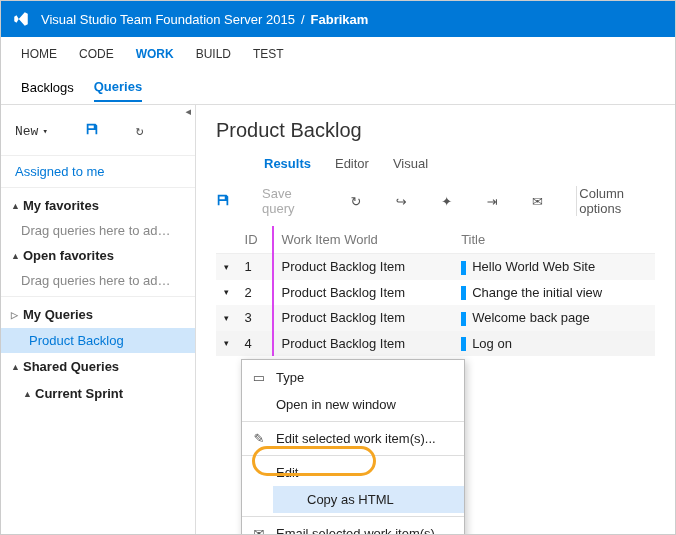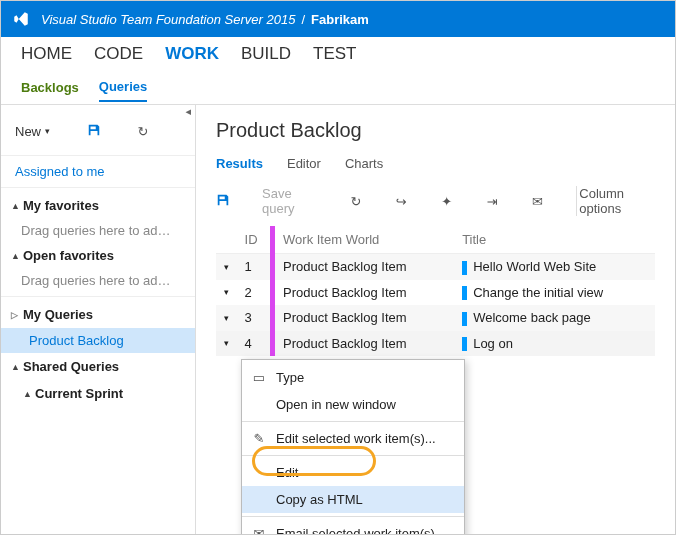--- a/index.html
+++ b/index.html
@@ -1,72 +1,72 @@
 <!DOCTYPE html>
 <html><head>
 <meta charset="utf-8">
 <style>
   * { box-sizing: border-box; }
   html, body { margin:0; padding:0; font-family: "Segoe UI", Arial, sans-serif; font-size:13px; color:#222; }
   .window { width:676px; height:535px; border:1px solid #ccc; position:relative; overflow:hidden; background:#fff; }
   
   .titlebar { height:36px; background:#0078d7; color:#fff; display:flex; align-items:center; padding:0 10px; }
   .vs-logo { width:20px; height:20px; margin-right:10px; display:flex; align-items:center; justify-content:center; }
-  .title-text { font-size:13px;font-style:italic; }
+  .title-text { font-size:13px; }
   .title-sep { margin:0 6px; }
   .title-proj { font-weight:600; }
   
-  .mainnav { height:34px; display:flex; align-items:center; padding:0 20px; gap:22px; font-size:17px; border-bottom:1px solid transparent; }
+  .mainnav { height:34px; display:flex; align-items:center; padding:0 20px; gap:22px; font-size:12px; border-bottom:1px solid transparent; }
   .mainnav span { color:#333; cursor:pointer; padding:8px 0; }
   .mainnav span.active { color:#0078d7; font-weight:600; }
   
   .subnav { height:34px; display:flex; align-items:center; padding:0 20px; gap:20px; font-size:13px; border-bottom:1px solid #ddd; }
-  .subnav span { color:#4d7c0f; cursor:pointer; padding:6px 0;font-weight:bold; }
+  .subnav span { color:#000000; cursor:pointer; padding:6px 0; }
   .subnav span.active { color:#0078d7; border-bottom:2px solid #0078d7; font-weight:600; }
   
   .body { display:flex; height:calc(100% - 104px); }
   
   .sidebar { width:195px; border-right:1px solid #ddd; padding:6px 0; overflow:hidden; position:relative; }
   .sidebar-collapse { position:absolute; top:0; right:4px; color:#666; cursor:pointer; font-size:11px; }
-  .sidebar-toolbar { display:flex; align-items:center; padding:4px 14px; gap:36px; height:40px;}
+  .sidebar-toolbar { display:flex; align-items:center; padding:4px 14px; gap:36px; height:40px;font-family:Liberation Mono, monospace;}
   .new-btn { color:#333; display:flex; align-items:center; gap:4px; cursor:pointer; }
   .icon-btn { color:#0078d7; cursor:pointer; width:16px; text-align:center; }
   .icon-gray { color:#555; cursor:pointer; }
   .sidebar hr { border:none; border-top:1px solid #eee; margin:4px 0; }
   .sb-link { color:#0078d7; padding:4px 14px; cursor:pointer; display:block; }
   .sb-heading { font-weight:600; padding:6px 10px; display:flex; align-items:center; gap:4px; cursor:pointer; }
   .sb-faint { color:#888; padding:4px 20px; white-space:nowrap; overflow:hidden; text-overflow:ellipsis; }
   .sb-item { padding:5px 20px; cursor:pointer; display:flex; align-items:center; gap:4px;}
   .sb-item.selected { background:#cfe6fb; color:#0078d7; padding-left:28px; border-left:2px solid #0078d7; margin-left:-2px;}
   .tri { font-size:9px; color:#444; width:8px; display:inline-block; }
   
   .content { flex:1; padding:8px 20px; overflow:hidden; position:relative; }
   .page-title { font-size:20px; font-weight:300; color:#333; margin:6px 0 14px 0; }
   .cnav { display:flex; gap:24px; font-size:13px; border-bottom:1px solid transparent; }
   .cnav span { cursor:pointer; color:#555; padding-bottom:4px;}
-  .cnav span.active { color:#0078d7; font-weight:600; }
+  .cnav span.active { color:#0078d7; font-weight:600;margin-left:48px; }
   
   .toolbar { display:flex; align-items:center; gap:32px; padding:10px 0; color:#555; }
   .toolbar .save { color:#aaa; }
   .toolbar .col-opt { margin-left:auto; color:#555; cursor:pointer; border-left:1px solid #ddd; padding-left:2px; }
   .tb-ico { cursor:pointer; width:16px; text-align:center; }
   
   table.grid { width:100%; border-collapse:collapse; font-size:13px; }
   table.grid th { text-align:left; font-weight:400; color:#777; padding:6px 8px; border-bottom:1px solid #eee; }
   table.grid td { padding:5px 8px; color:#222; }
   table.grid tr.row:hover, table.grid tr.row.sel { background:#f4f4f4; }
   table.grid tr.row { background:#fff; }
   table.grid tr.row.alt { background:#f7f7f7; }
   .exp-col { width:18px; text-align:center; color:#666; font-size:9px;}
-  .id-col { width:36px; border-right:5px solid #d946ef; }
+  .id-col { width:36px; border-right:2px solid #d946ef; }
   .blue-bar { display:inline-block; width:5px; height:14px; background:#0099ff; vertical-align:middle; margin-right:6px; }
   
   .ctxmenu { position:absolute; left:240px; top:358px; width:224px; background:#fff; border:1px solid #bbb; box-shadow:2px 2px 8px rgba(0,0,0,0.2); padding:4px 0; z-index:10; }
   .ctxmenu .mi { padding:6px 12px 6px 34px; cursor:pointer; position:relative; color:#222; }
-  .ctxmenu .mi.highlight { background:#d8e9fb; }
+  .ctxmenu .mi.highlight { background:#d8e9fb;margin-left:31px; }
   .ctxmenu hr { border:none; border-top:1px solid #ddd; margin:3px 0; }
   .ctxmenu .mi .mi-ico { position:absolute; left:10px; top:6px; width:14px; text-align:center; color:#555; }
   
   .orange-ring { position:absolute; left:251px; top:445px; width:124px; height:30px; border:3px solid #f5a623; border-radius:16px; z-index:20; pointer-events:none; }
 </style>
 </head>
 <body>
 <div class="window">
 
 <div class="titlebar">
@@ -138,21 +138,21 @@
           <span class="tri">▲</span>
           <span>Current Sprint</span>
         </div>
   </div>
 
   <div class="content">
     <div class="page-title">Product Backlog</div>
     <div class="cnav">
       <span class="active">Results</span>
       <span>Editor</span>
-      <span>Charts</span>
+      <span>Visual</span>
     </div>
     <div class="toolbar">
       <span class="tb-ico" style="color:#0078d7"><svg width="14" height="14" viewBox="0 0 16 16">
               <path fill="#0078d7" d="M2 2h10l2 2v10H2V2zm2 2v3h6V4H4zm0 5v5h8V9H4z"></path>
             </svg></span>
       <span class="save">Save query</span>
       <span class="tb-ico">↻</span>
       <span class="tb-ico">↪</span>
       <span class="tb-ico">✦</span>
       <span class="tb-ico">⇥</span>

